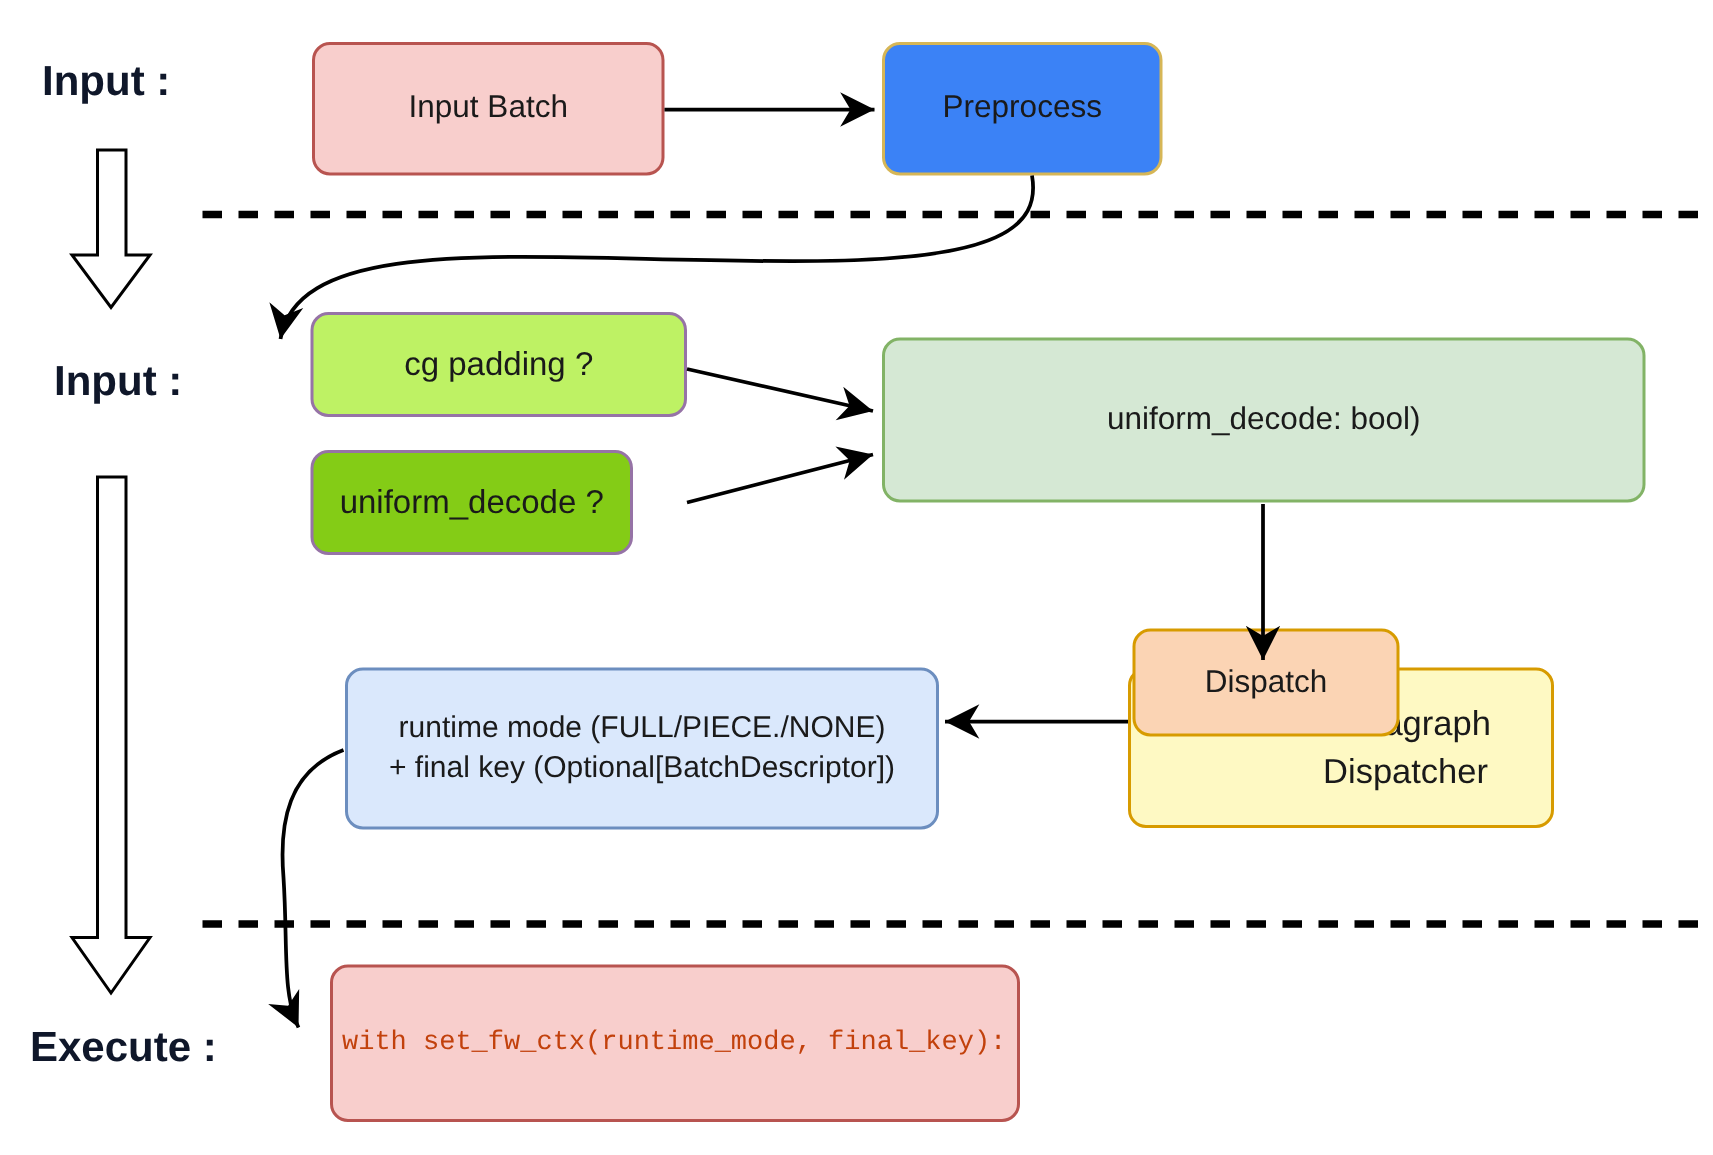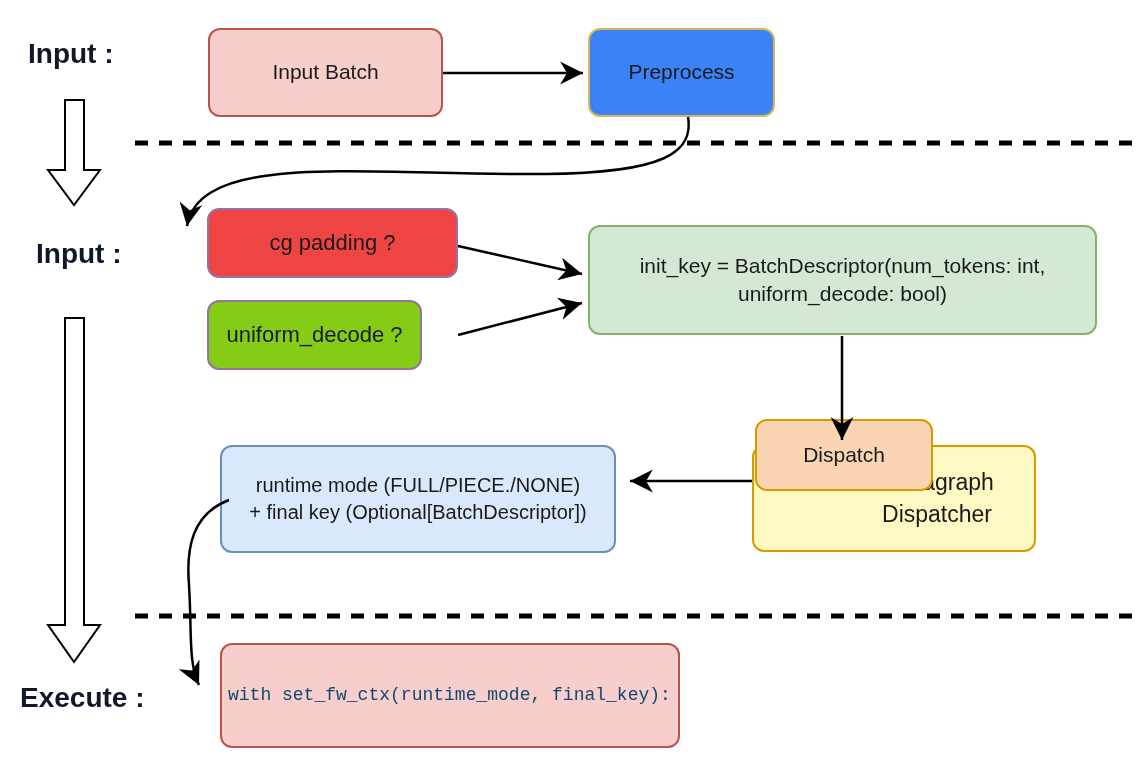--- a/index.html
+++ b/index.html
@@ -11,29 +11,29 @@
     position:absolute;font-size:28px;font-weight:bold;color:#0f172a;white-space:nowrap;
   }
   .node{
     position:absolute;border-radius:12px;border:2px solid #000;
     display:flex;align-items:center;justify-content:center;text-align:center;
     box-sizing:border-box;line-height:1.35;
   }
   .node .lines{width:100%;}
   .node-input-batch{left:208px;top:28px;width:235px;height:89px;background:#f8cecc;border-color:#b85450;font-size:21px;}
   .node-preprocess{left:588px;top:28px;width:187px;height:89px;background:#3b82f6;border-color:#d6b656;font-size:21px;}
-  .node-cg-padding{left:207px;top:208px;width:251px;height:70px;background:#ef4444;border-color:#9673a6;font-size:22px;}
+  .node-cg-padding{left:207px;top:208px;width:251px;height:70px;background:#bef264;border-color:#9673a6;font-size:22px;}
   .node-uniform-decode{left:207px;top:300px;width:215px;height:70px;background:#84cc16;border-color:#9673a6;font-size:22px;}
   .node-init-key{left:588px;top:225px;width:509px;height:110px;background:#d5e8d4;border-color:#82b366;font-size:21px;}
   .node-cudagraph{left:752px;top:445px;width:284px;height:107px;background:#fef9c3;border-color:#d79b00;font-size:23px;justify-content:flex-end;}
   .node-cudagraph .lines{width:170px;margin-right:12px;}
   .node-dispatch{left:755px;top:419px;width:178px;height:72px;background:#fbd4b4;border-color:#d79b00;font-size:21px;}
-  .node-runtime{left:220px;top:445px;width:396px;height:108px;background:#dae8fc;border-color:#6c8ebf;font-size:20px;}
+  .node-runtime{left:230px;top:445px;width:396px;height:108px;background:#dae8fc;border-color:#6c8ebf;font-size:20px;}
   .node-code{left:220px;top:643px;width:460px;height:105px;background:#f8cecc;border-color:#b85450;
-    font-family:"Liberation Mono","DejaVu Sans Mono",monospace;font-size:18px;color:#0c4a6e;
+    font-family:"Liberation Mono","DejaVu Sans Mono",monospace;font-size:18px;color:#c2410c;
     justify-content:center;text-align:left;}
   .node-code .lines{white-space:pre;margin-left:6px;}
   svg.overlay{position:absolute;left:0;top:0;z-index:5;pointer-events:none;}
   .node{z-index:2;}
   .section-label{z-index:3;}
 </style>
 </head>
 <body>
 
 <div id="canvas">
@@ -53,21 +53,20 @@
   <div class="node node-cg-padding">
     <span>cg padding ?</span>
   </div>
 
   <div class="node node-uniform-decode">
     <span>uniform_decode ?</span>
   </div>
 
   <div class="node node-init-key">
     <div class="lines">
-      <div>init_key = BatchDescriptor(num_tokens: int,</div>
       <div>uniform_decode: bool)</div>
     </div>
   </div>
 
   <div class="node node-cudagraph">
     <div class="lines">
       <div>Cudagraph</div>
       <div>Dispatcher</div>
     </div>
   </div>

